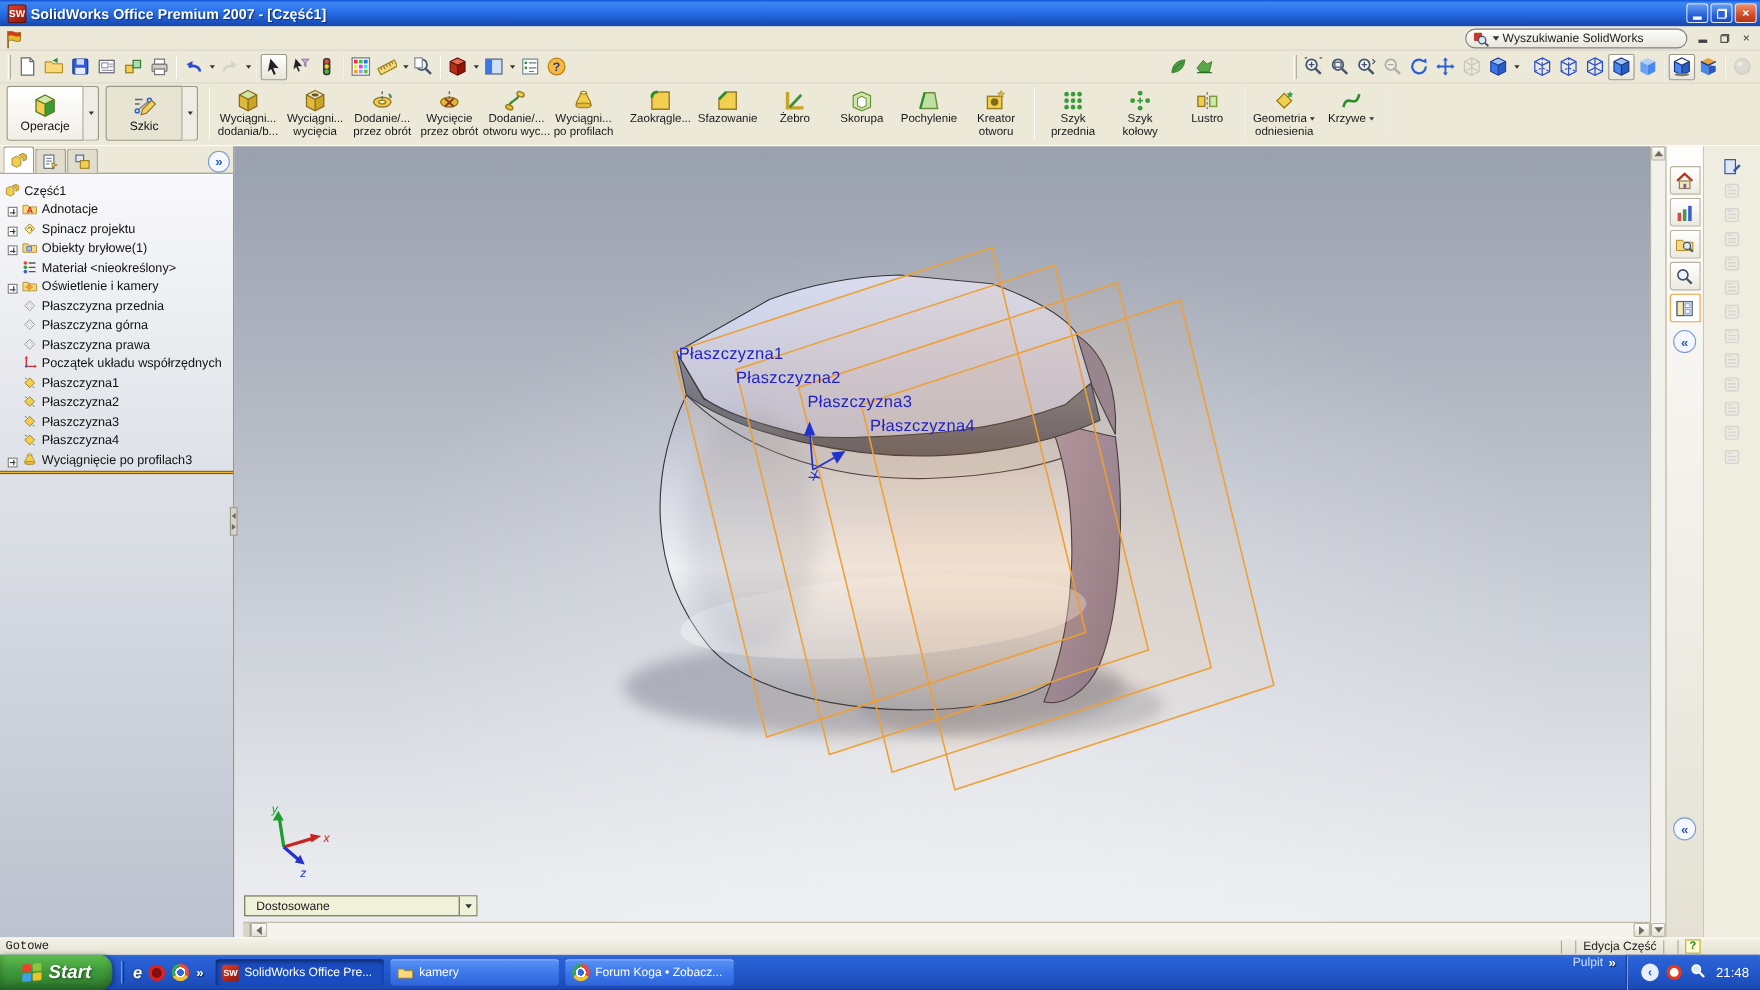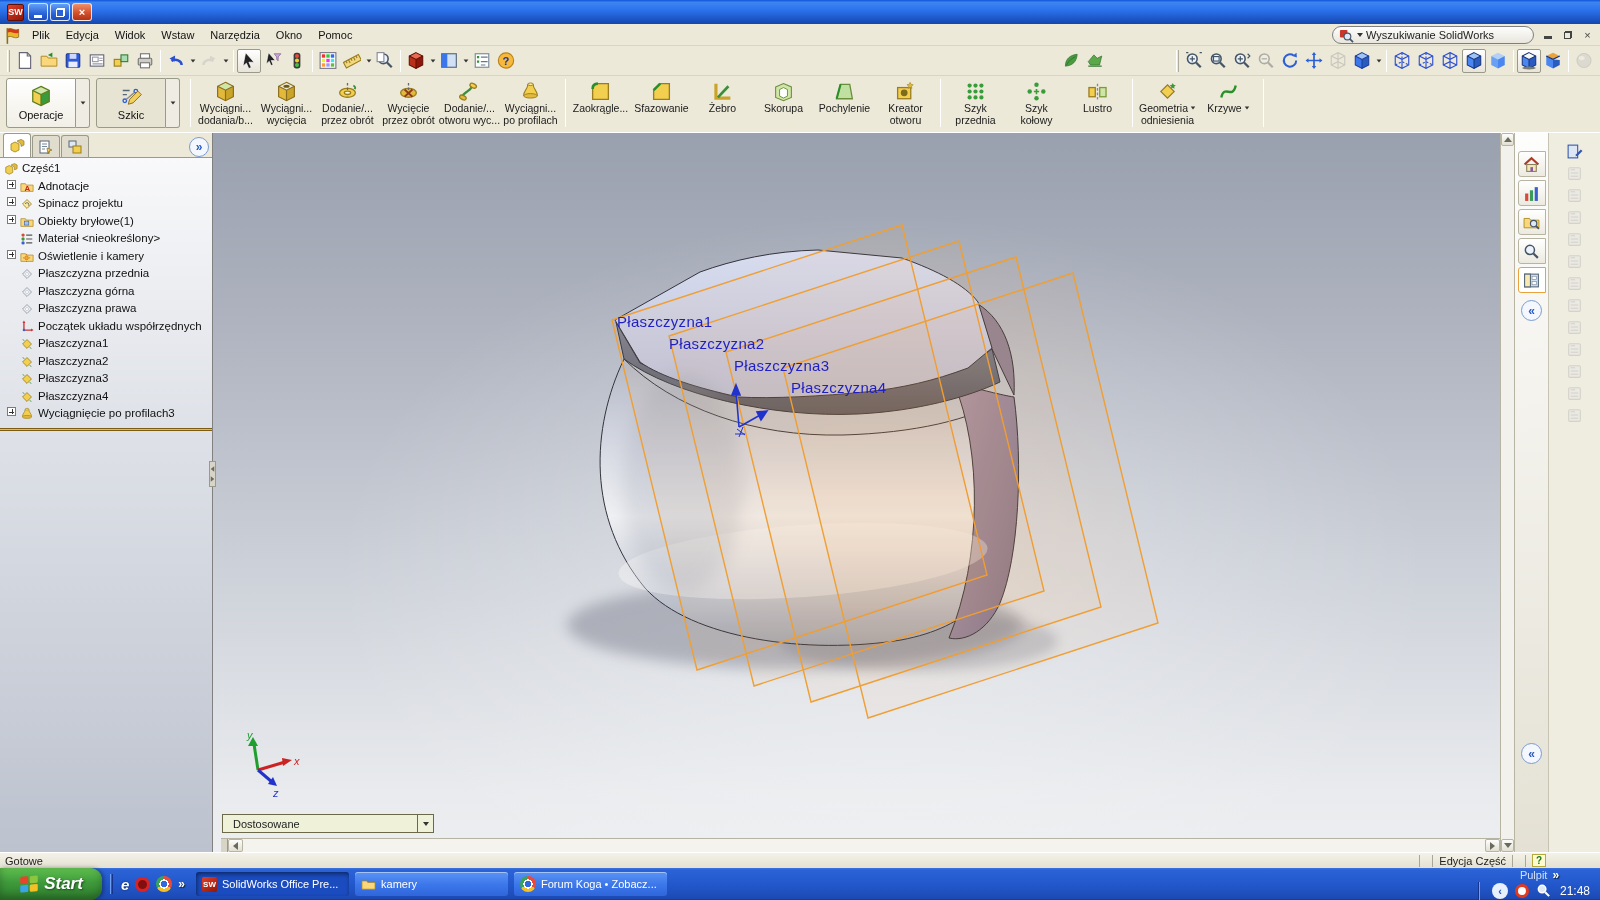--- a/index.html
+++ b/index.html
@@ -63,21 +63,21 @@
   
   .main{height:719px;display:flex;background:#ece9d8;}
   
   .tree{width:213px;background:linear-gradient(180deg,#fbfbfc 0%,#dfe2e8 40%,#bcc2ce 100%);border-right:1px solid #808080;display:flex;flex-direction:column;position:relative;}
   .tree-tabs{height:25px;display:flex;align-items:flex-end;background:#ece9d8;padding:2px 3px 0 3px;border-bottom:1px solid #9a9a8a;}
   .ttab{width:28px;height:22px;border:1px solid #9a9a8a;border-bottom:none;border-radius:3px 3px 0 0;display:flex;align-items:center;justify-content:center;background:#e0ddcf;margin-right:1px;}
   .ttab.active{background:#fff;height:24px;}
   .ttab svg{width:16px;height:16px;}
   .ttab-exp{margin-left:auto;width:20px;height:20px;border-radius:50%;border:1px solid #7a9ccf;color:#2a5cc0;display:flex;align-items:center;justify-content:center;font-weight:bold;background:#f4f7fd;font-size:12px;}
   .tree-items{padding-top:4px;}
-  .trow{height:17.5px;display:flex;align-items:flex-start;white-space:nowrap;}
+  .trow{height:17.5px;display:flex;align-items:flex-end;white-space:nowrap;}
   .trow .exp{width:9px;height:9px;border:1px solid #7a7a7a;background:#fff;margin:0 4px 0 7px;position:relative;flex:0 0 auto;}
   .trow .exp::before{content:"";position:absolute;left:1px;top:3.5px;width:5px;height:1px;background:#333;}
   .trow .exp::after{content:"";position:absolute;left:3.5px;top:1px;width:1px;height:5px;background:#333;}
   .trow .noexp{width:20px;flex:0 0 auto;}
   .trow svg{width:14px;height:14px;margin-right:4px;flex:0 0 auto;}
   .trow .lbl{font-size:11.5px;}
   .trow.root{padding-left:4px;}
   .rollback{height:3px;background:linear-gradient(180deg,#ffd75e,#dc9e14);border-top:1px solid #7c5c10;border-bottom:1px solid #7c5c10;margin-top:3px;}
   .tree-splitter{position:absolute;right:-4px;top:328px;width:7px;height:26px;background:#d8d4c8;border:1px solid #9a9a8a;z-index:5;display:flex;flex-direction:column;align-items:center;justify-content:center;gap:2px;}
   
@@ -102,21 +102,21 @@
   .tptab svg{width:17px;height:17px;}
   .tptab.active{background:#fff;border-color:#e8a33d;}
   .tp-exp{width:21px;height:21px;border-radius:50%;border:1px solid #7a9ccf;color:#2a5cc0;background:#f4f7fd;display:flex;align-items:center;justify-content:center;font-weight:bold;font-size:12px;margin-top:4px;}
   .tp-exp.low{position:absolute;top:606px;left:6px;}
   
   .rtb{width:52px;background:#efece0;border-left:1px solid #c8c4b4;display:flex;flex-direction:column;align-items:center;padding-top:8px;gap:1px;}
   .rtb .tbtn{width:26px;height:21px;}
   .rtb .tbtn svg{width:17px;height:17px;}
   
   .statusbar{height:16px;background:linear-gradient(180deg,#f4f2e8,#e4e1d2);border-top:1px solid #fff;display:flex;align-items:center;font-size:11px;color:#222;}
-  .sb-left{padding-left:5px;flex:1;}
+  .sb-left{padding-left:5px;flex:1;font-family:Liberation Mono, monospace;}
   .sb-sep{width:1px;height:12px;background:#aaa698;margin:0 6px;}
   .sb-help{width:14px;height:13px;background:#fffbd0;border:1px solid #b8a93c;color:#1c7a1c;font-weight:bold;font-size:10px;display:flex;align-items:center;justify-content:center;margin-right:4px;}
   .sb-pad{width:50px;}
   
   .taskbar{height:32px;background:linear-gradient(180deg,#3a74e0 0%,#2b63d6 6%,#2258cc 50%,#1c4ab4 95%,#15388c 100%);display:flex;align-items:center;color:#fff;}
   .startbtn{width:102px;height:32px;border-radius:0 12px 12px 0;background:linear-gradient(180deg,#5fbf4f 0%,#3f9a3b 45%,#2f7d2e 100%);
     box-shadow:inset 0 -4px 8px rgba(0,0,0,.25), 2px 0 4px rgba(0,0,0,.35);display:flex;align-items:center;justify-content:center;gap:5px;}
   .startbtn .stext{font-size:17px;font-weight:bold;font-style:italic;text-shadow:1px 1px 2px #1d4d1d;}
   .startbtn svg{width:20px;height:20px;}
   .ql{display:flex;align-items:center;gap:6px;padding:0 8px;}
@@ -125,62 +125,54 @@
   .ql-opera{width:15px;height:15px;border-radius:50%;border:3px solid #d22;background:#801010;}
   .ql-chrome{width:16px;height:16px;border-radius:50%;
     background:radial-gradient(circle at 50% 50%, #2f6ae0 0 3px, #fff 3px 4.6px, transparent 4.6px),
     conic-gradient(#e84b3c 0 120deg,#f3c026 120deg 240deg,#3aa35b 240deg 360deg);}
   .ql-more{color:#fff;font-weight:bold;font-size:12px;text-shadow:1px 1px 1px #123;}
   .taskbtn{width:153px;height:24px;margin:0 3px;border-radius:3px;display:flex;align-items:center;gap:5px;padding:0 6px;
     background:linear-gradient(180deg,#5a93f5,#3b76ea 55%,#2f66da);box-shadow:inset 0 1px 0 rgba(255,255,255,.45);white-space:nowrap;overflow:hidden;}
   .taskbtn.active{background:#1a4cc0;box-shadow:inset 1px 2px 4px rgba(0,0,0,.5);}
   .taskbtn svg{width:15px;height:15px;flex:0 0 auto;}
   .taskbtn .ticon{width:15px;height:15px;flex:0 0 auto;border-radius:2px;display:flex;align-items:center;justify-content:center;font-size:8px;font-weight:bold;}
-  .tb-right{margin-left:auto;display:flex;align-items:center;height:100%;flex-direction:column;}
+  .tb-right{margin-left:auto;display:flex;align-items:flex-start;height:100%;}
   .pulpit{color:#cfe0fb;display:flex;align-items:center;gap:5px;padding:0 10px;}
   .tray{height:100%;display:flex;align-items:center;gap:7px;padding:0 10px 0 12px;border-left:1px solid #6d9ef0;box-shadow:-1px 0 0 #16348c;}
   .tray-arrow{width:16px;height:16px;border-radius:50%;background:#e8f0fc;color:#2258cc;display:flex;align-items:center;justify-content:center;font-weight:bold;font-size:11px;}
   .tray-opera{width:14px;height:14px;border-radius:50%;border:3px solid #e23a1e;background:#fff;}
   .clock{font-size:12px;color:#fff;padding-left:2px;}
 </style>
 </head>
 <body>
 
 <div class="screen">
 
   <div class="titlebar">
     <div class="sw-badge">SW</div>
+    <div class="title-text">SolidWorks Office Premium 2007 - [Część1]</div>
     <div class="win-btns">
       <div class="wbtn">
           <span class="g-min"></span>
         </div>
       <div class="wbtn">
           <span class="g-res"></span>
         </div>
       <div class="wbtn close">×</div>
     </div>
   </div>
 
   <div class="menubar">
     <span class="menu-flag">
       <svg viewBox="0 0 16 16">
           <path d="M3 1v14" stroke="#8a6d1d" stroke-width="1.4"></path>
           <path d="M3 2c4-2 6 2 10 0v7c-4 2-6-2-10 0z" fill="#e8b82a" stroke="#8a6d1d" stroke-width=".7"></path>
           <path d="M3 2c4-2 6 2 10 0v3c-4 2-6-2-10 0z" fill="#d43a1a"></path>
         </svg>
     </span>
-    <div id="menuItems" style="display:flex;">
-        <span class="menu-item">Plik</span>
-        <span class="menu-item">Edycja</span>
-        <span class="menu-item">Widok</span>
-        <span class="menu-item">Wstaw</span>
-        <span class="menu-item">Narzędzia</span>
-        <span class="menu-item">Okno</span>
-        <span class="menu-item">Pomoc</span>
-      </div>
     <div class="search-pill">
       <span class="swmag">
         <svg viewBox="0 0 16 16">
             <rect x="1" y="2" width="8" height="8" rx="1" fill="#c8372a"></rect>
             <circle cx="9" cy="9" r="3.6" fill="#dfe8f5" stroke="#456" stroke-width="1.2"></circle>
             <path d="M11.5 11.5L15 15" stroke="#456" stroke-width="1.8"></path>
           </svg>
       </span>
       <span class="tri down"></span>
       <span>Wyszukiwanie SolidWorks</span>

